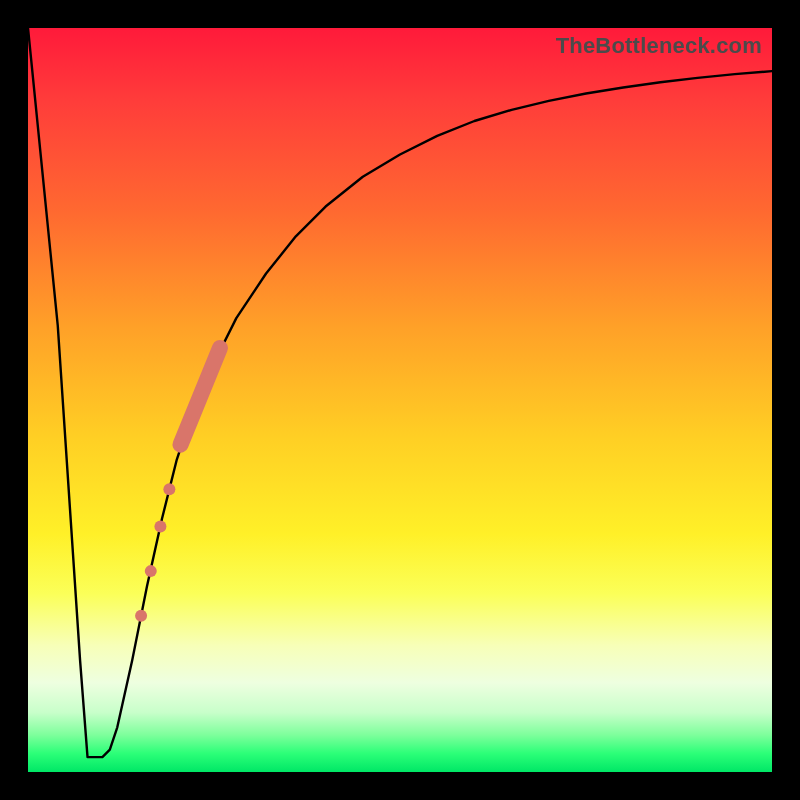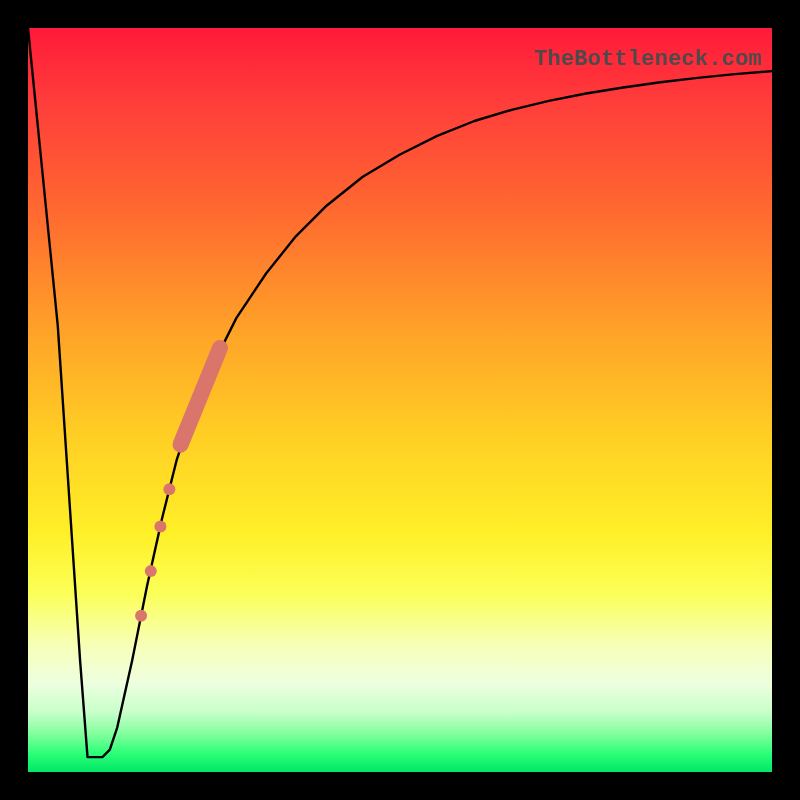--- a/index.html
+++ b/index.html
@@ -33,23 +33,23 @@
       #f7ffb8 83%,
       #eeffe0 88%,
       #c8ffca 92%,
       #7eff9c 95%,
       #2cff78 97.5%,
       #00e766 100%
     );
   }
   .attribution {
     position: absolute;
-    top: 19px;
+    top: 5px;
     right: 10px;
-    font-family: Liberation Mono, monospace;
+    font-family: Liberation Sans, sans-serif;
     font-size: 22px;
     font-weight: 600;
     color: #4b4b4b;
     letter-spacing: 0.2px;
     user-select: none;
     text-align: center;
   }
   svg.curve {
     position: absolute;
     left: 0;

